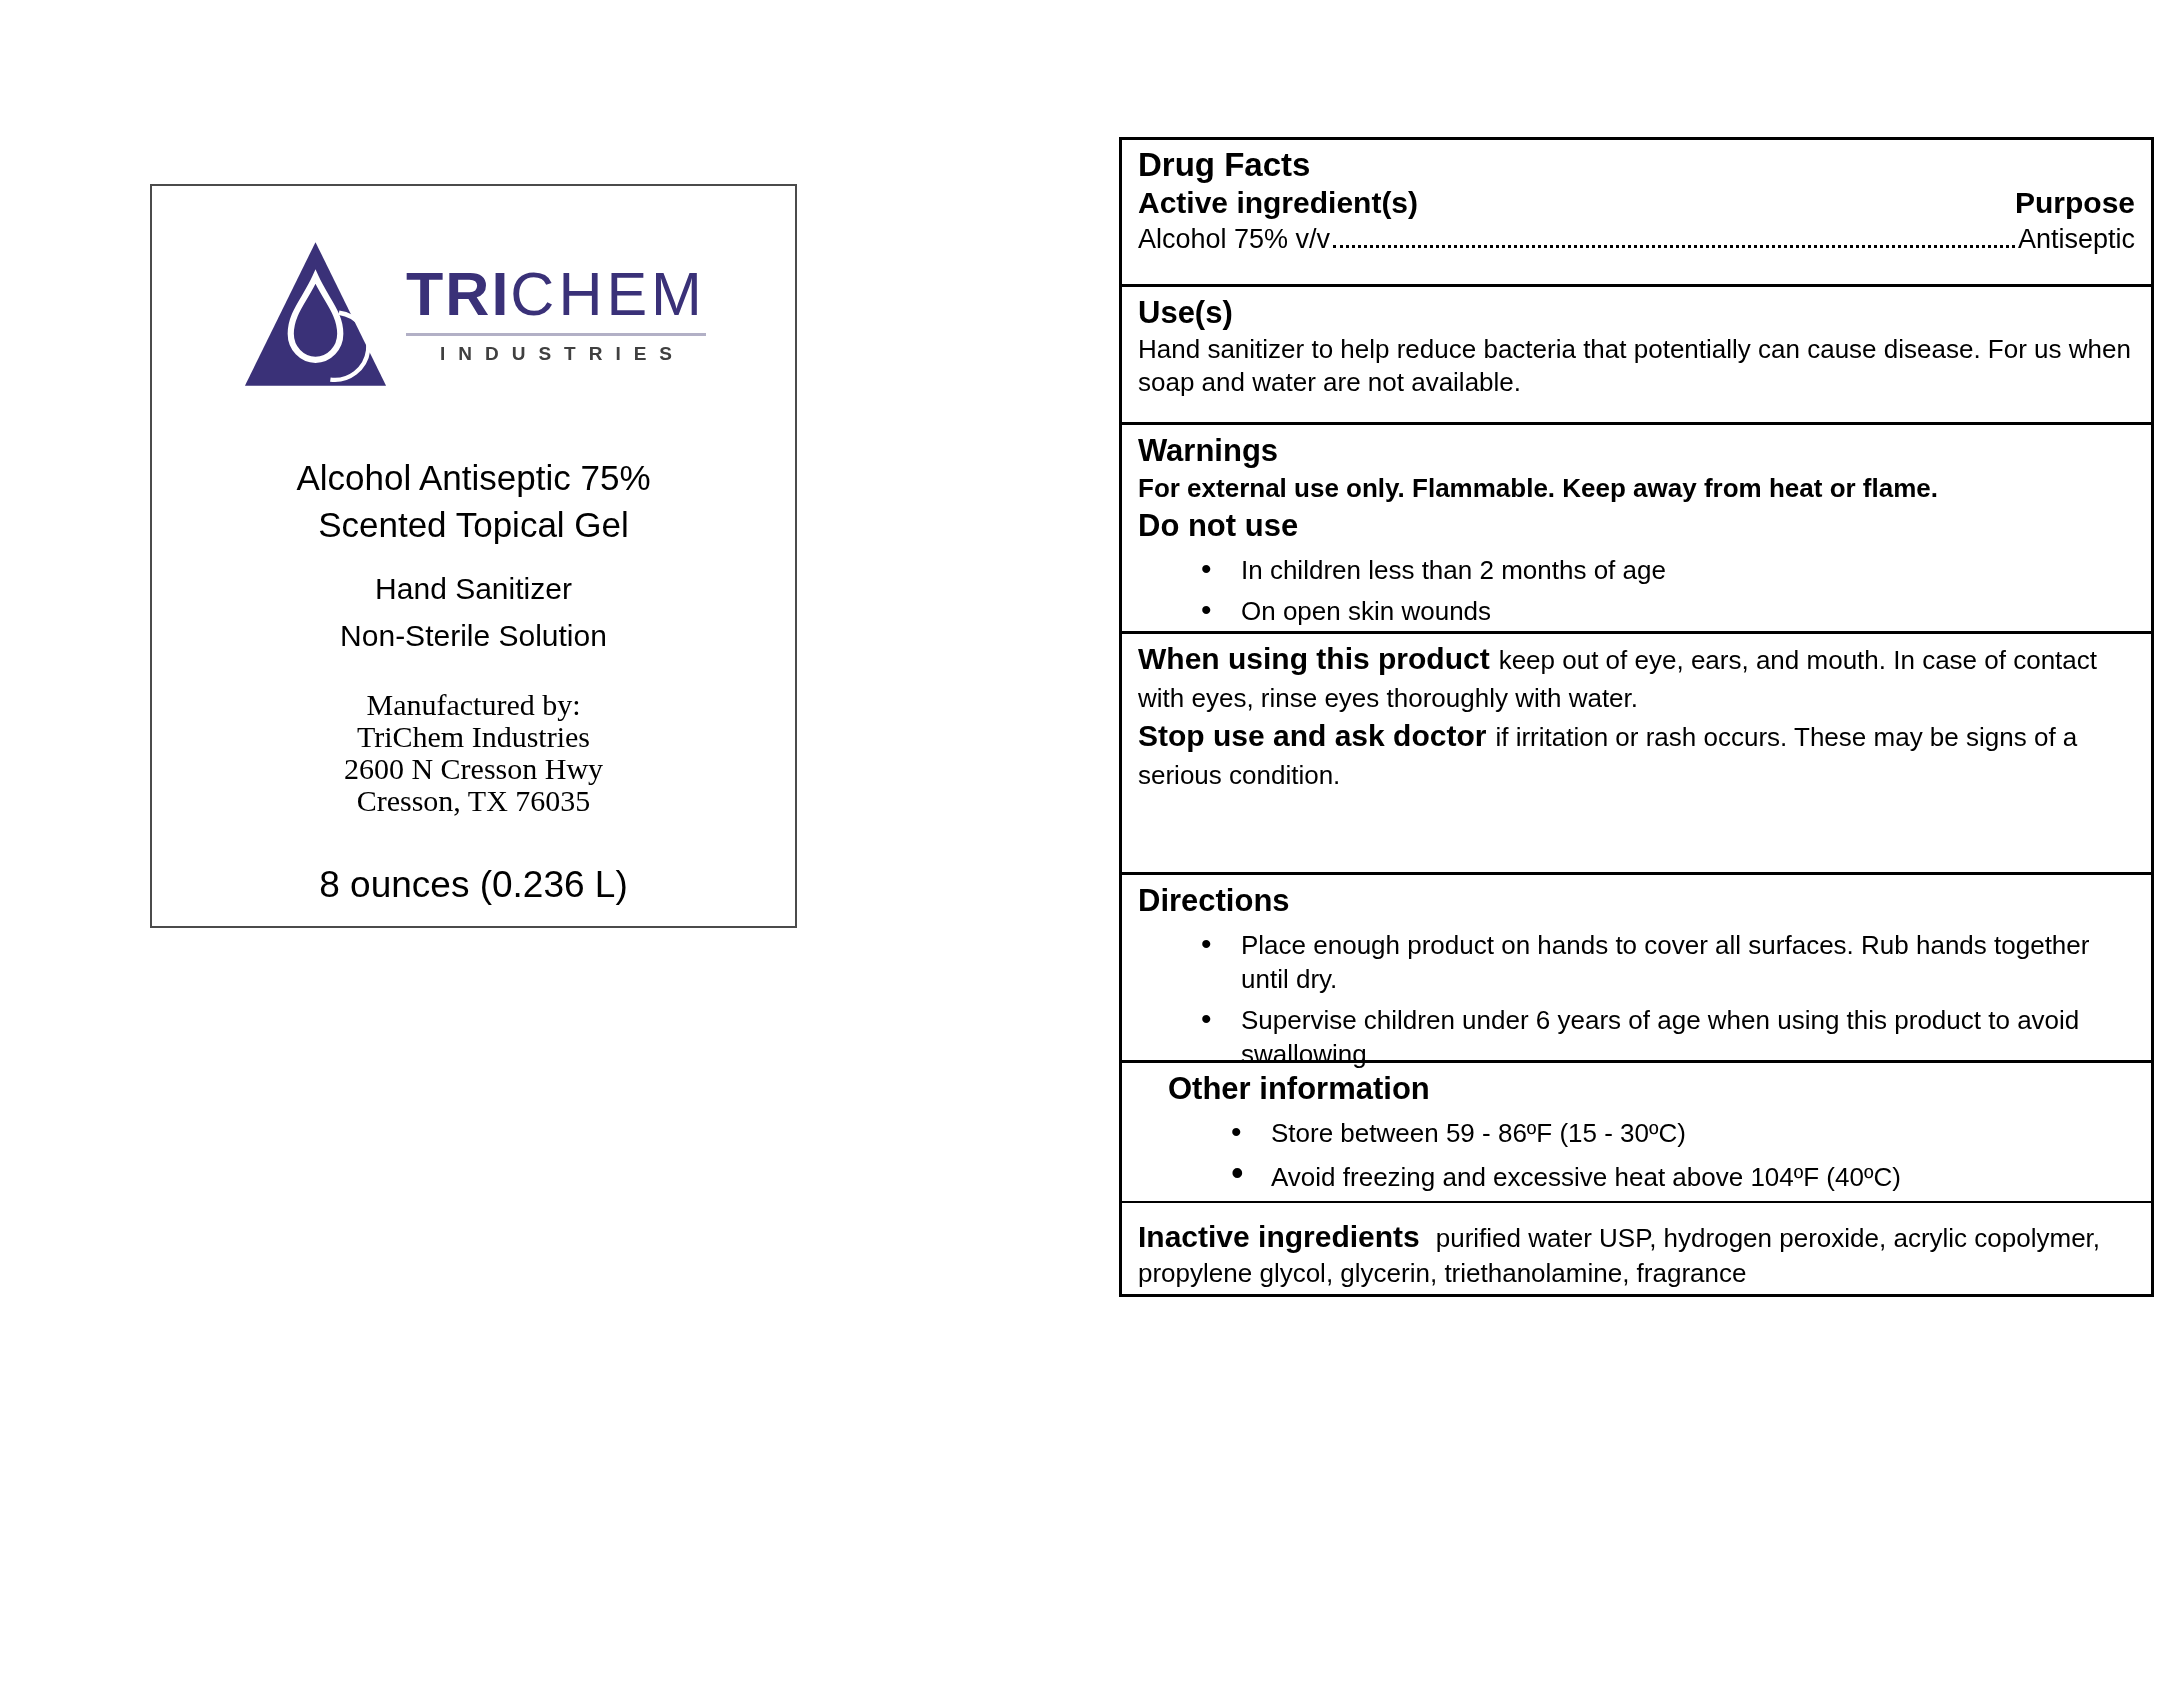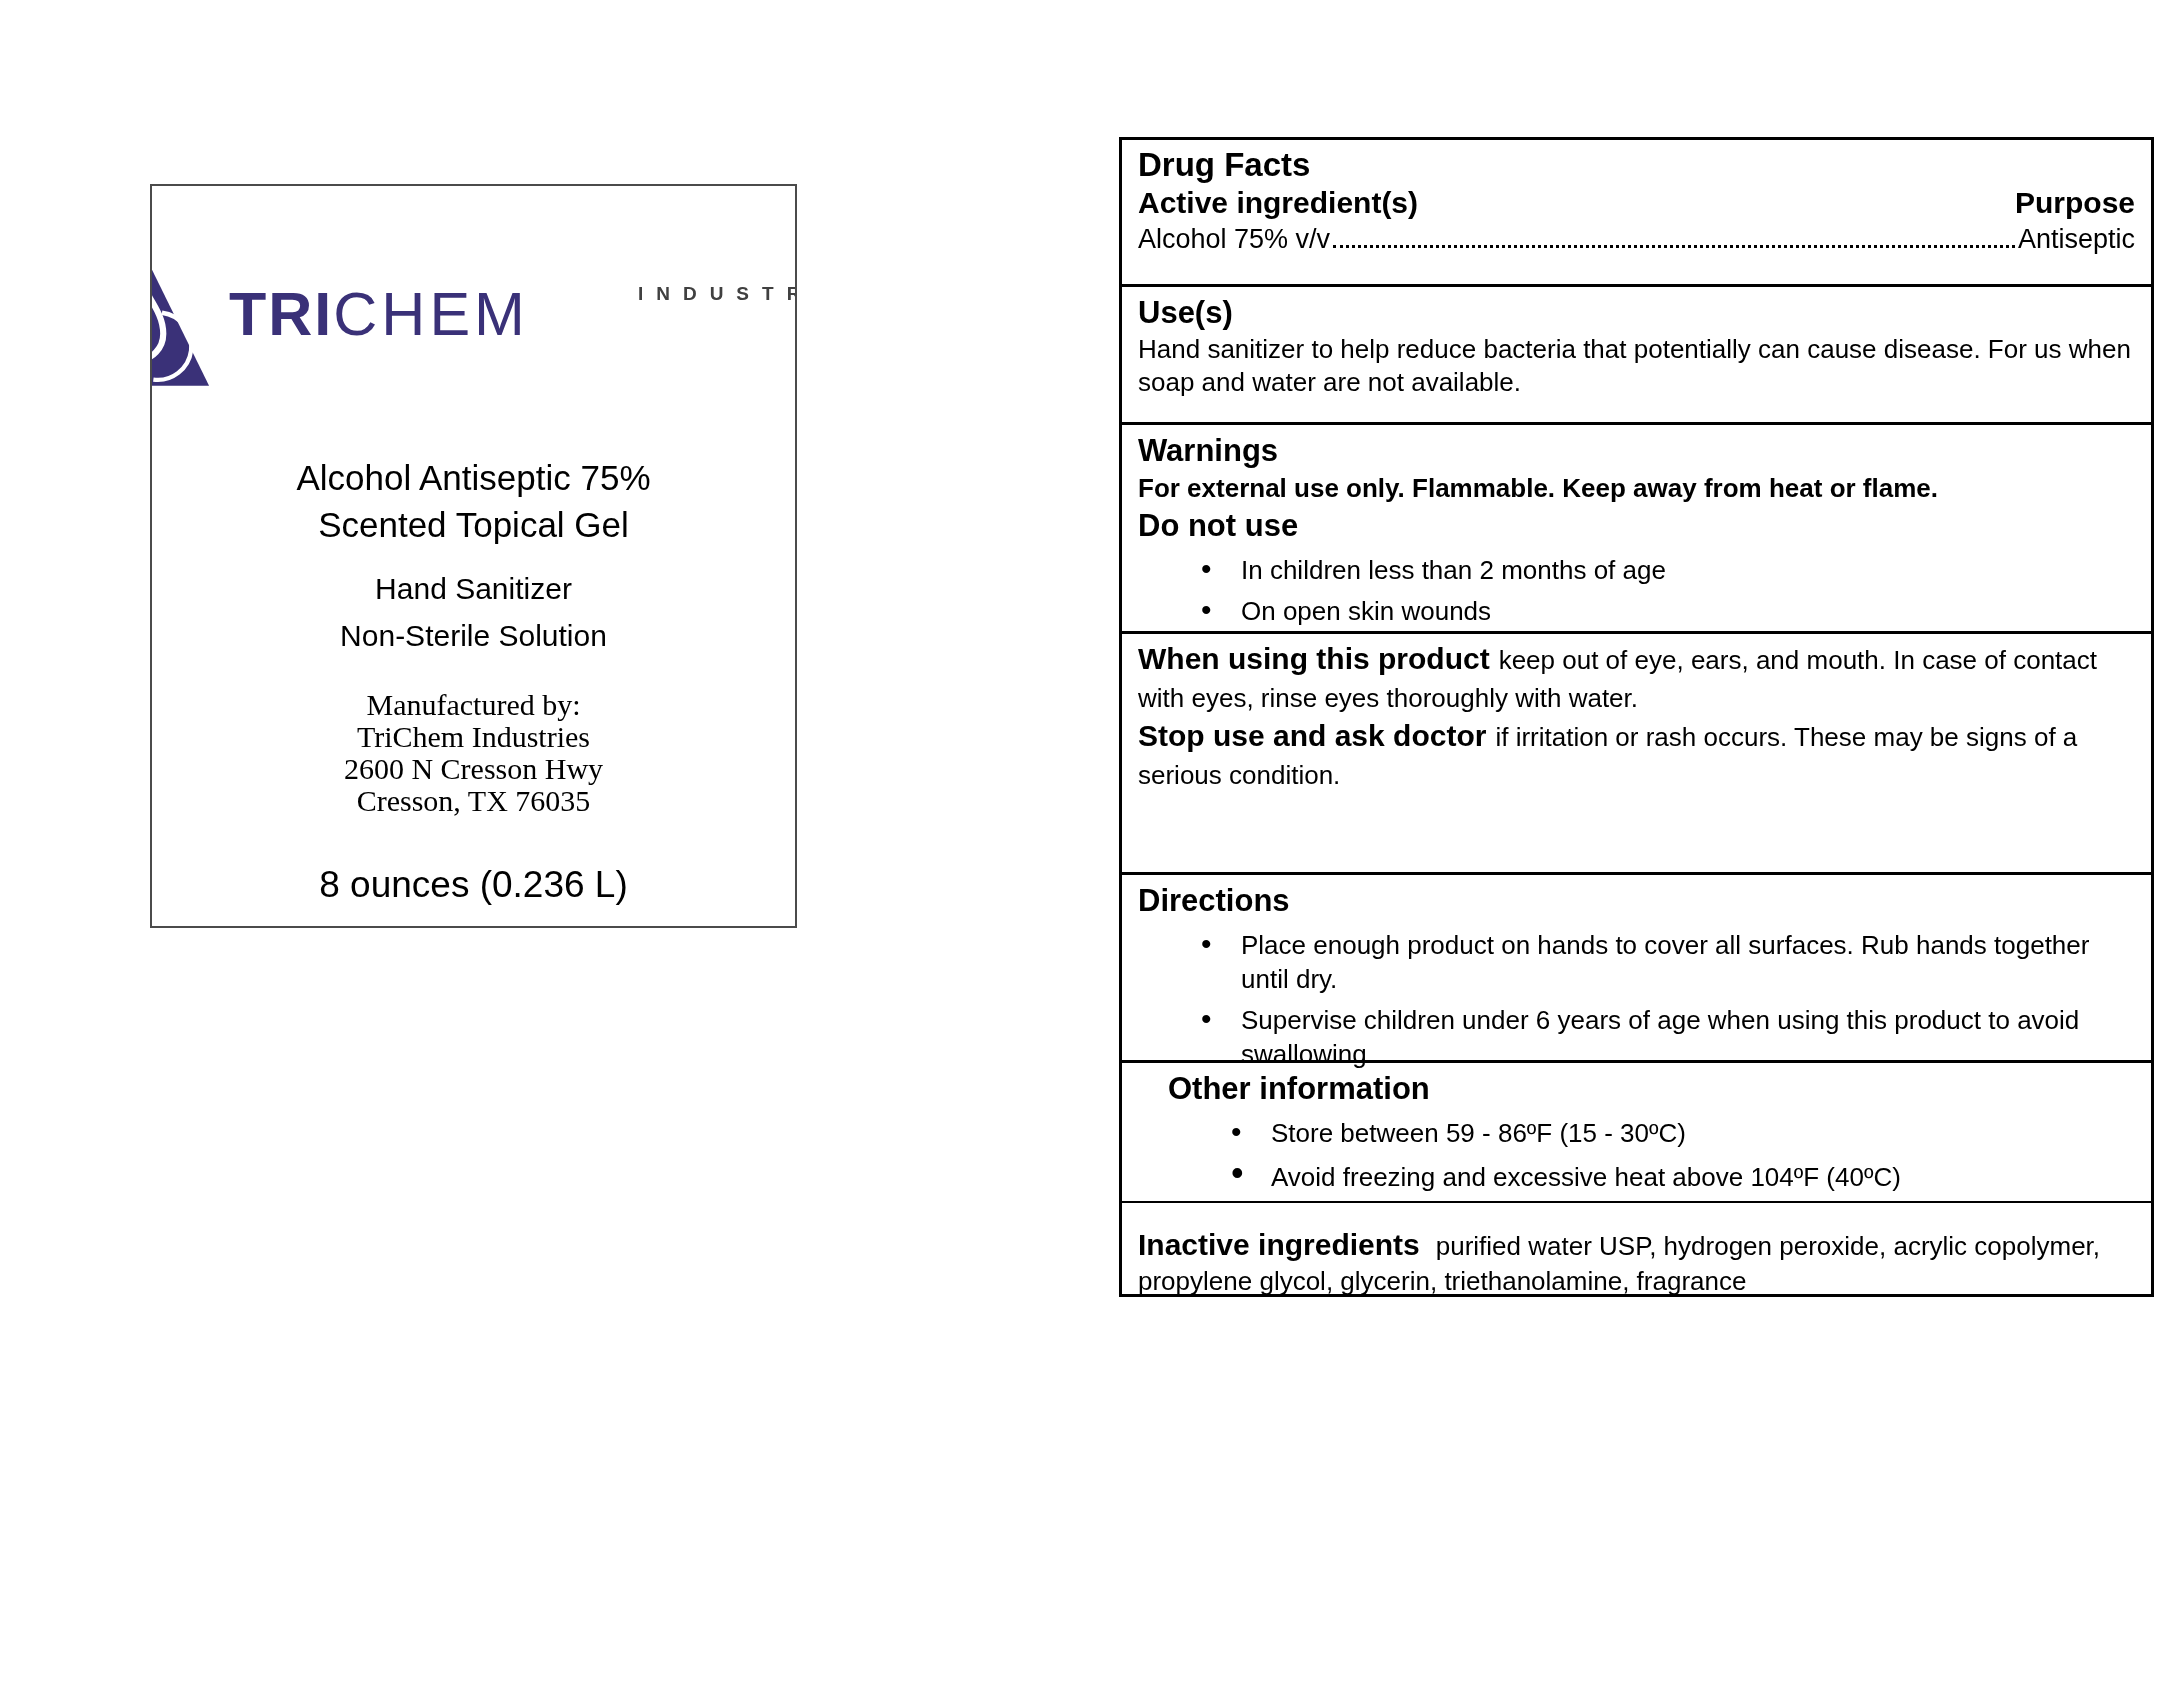--- a/index.html
+++ b/index.html
@@ -10,21 +10,21 @@
   }
 
   
   .left-box{
     position:absolute;left:150px;top:184px;width:647px;height:744px;
     border:2px solid #4b4b4b;box-sizing:border-box;text-align:center;
     background:#fff;overflow:hidden;
   }
   .logo{display:flex;align-items:center;justify-content:center;gap:16px;margin-top:50px;}
   .logo svg{display:block;}
-  .logo-text{display:flex;flex-direction:row;align-items:stretch;gap:48px;}
+  .logo-text{display:flex;flex-direction:column;align-items:stretch;}
   .brand{font-size:61px;line-height:1.02;color:#3a3178;white-space:nowrap;}
   .brand-tri{font-weight:bold;letter-spacing:2px;}
   .brand-chem{font-weight:normal;letter-spacing:4px;}
   .logo-rule{height:3px;background:#b2b0c6;margin:7px 0 7px;}
   .industries{font-size:19px;font-weight:bold;letter-spacing:13px;color:#404040;text-align:center;padding-left:13px;}
   .title-block{margin-top:62px;font-size:35px;line-height:47px;}
   .subtitle-block{margin-top:17px;font-size:30px;line-height:47px;}
   .address-block{margin-top:30px;font-size:30px;line-height:32px;font-family:Liberation Serif, serif;}
   .volume-line{margin-top:48px;font-size:37px;line-height:40px;}
 
@@ -35,21 +35,21 @@
   }
   .sec{position:absolute;left:0;right:0;box-sizing:border-box;padding:6px 16px 0 16px;overflow:hidden;}
   .rule3{border-top:3px solid #000;}
   .rule2{border-top:2px solid #000;}
   .sec-1{top:0;height:144px;padding-top:5px;}
   .sec-2{top:144px;height:139px;}
   .sec-3{top:282px;height:209px;}
   .sec-4{top:491px;height:241px;}
   .sec-5{top:732px;height:240px;}
   .sec-6{top:920px;height:142px;padding-left:46px;}
-  .sec-7{top:1061px;height:93px;padding-top:24px;}
+  .sec-7{top:1061px;height:93px;padding-top:16px;}
 
   .df-title{font-size:33px;font-weight:bold;line-height:39px;}
   .ai-head{display:flex;justify-content:space-between;align-items:baseline;
            font-size:30px;font-weight:bold;line-height:37px;}
   .ai-row{display:flex;align-items:baseline;font-size:27px;line-height:36px;}
   .dots{flex:1;border-bottom:3px dotted #000;margin:0 3px 8px 3px;min-width:40px;}
 
   .sec-h{font-size:31px;font-weight:bold;line-height:40px;}
   .body-t{font-size:26px;line-height:33px;}
   .bold-line{font-size:26px;font-weight:bold;line-height:35px;}

